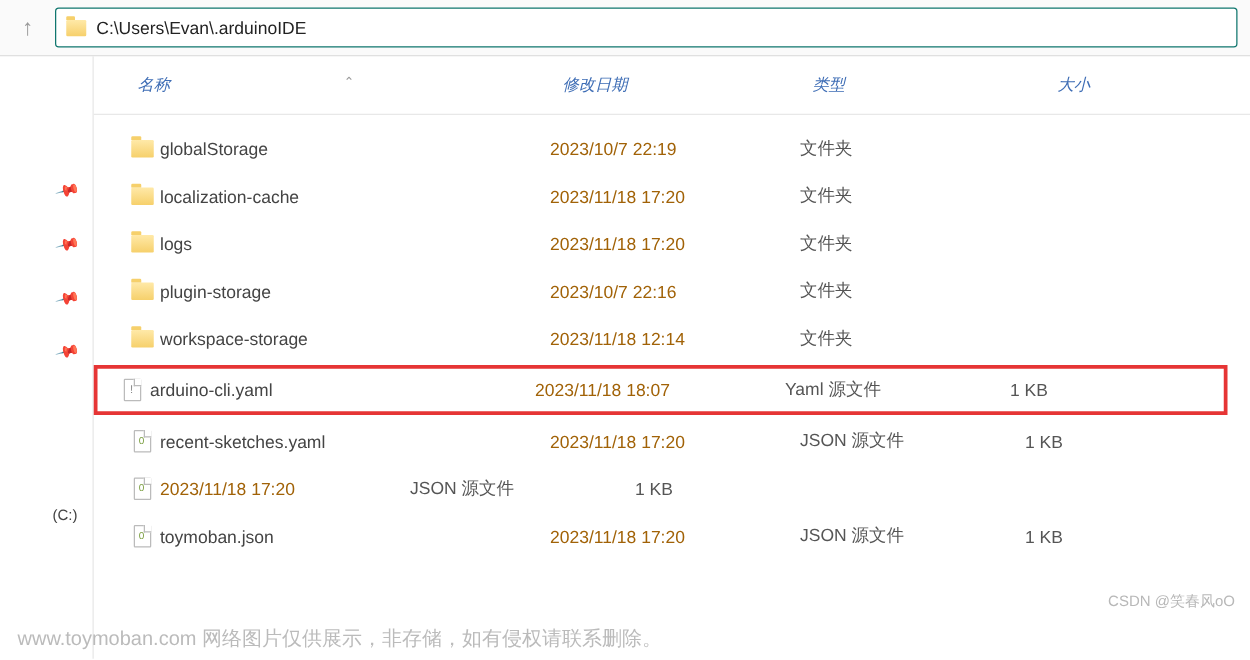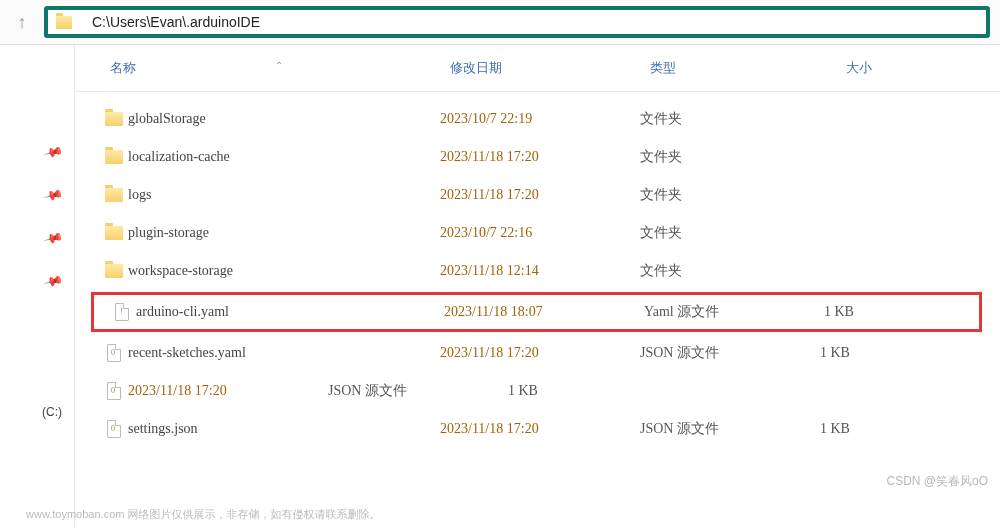--- a/index.html
+++ b/index.html
@@ -1,59 +1,59 @@
 <!DOCTYPE html>
 <html><head>
   <meta charset="utf-8">
   <style>
     * { margin: 0; padding: 0; box-sizing: border-box; }
     body { font-family: "Microsoft YaHei", "Segoe UI", sans-serif; font-size: 13px; color: #333; background: #fff; width: 1000px; height: 528px; overflow: hidden; position: relative; }
     
     .top-bar { display: flex; align-items: center; padding: 6px 10px; border-bottom: 1px solid #e0e0e0; gap: 10px; background: #fafafa; }
     .nav-arrow { color: #999; font-size: 18px; display: flex; align-items: center; justify-content: center; width: 24px; }
-    .address-bar { flex: 1; display: flex; align-items: center; background: #fff; border: 4px solid #0f766e; border-radius: 3px; padding: 4px 8px; gap: 20px; height: 32px; }
+    .address-bar { flex: 1; display: flex; align-items: center; background: #fff; border: 1px solid #0f766e; border-radius: 3px; padding: 4px 8px; gap: 8px; height: 32px; }
     .folder-icon-small { width: 16px; height: 13px; background: linear-gradient(#ffe9a8, #f6d06b); border-radius: 1px; position: relative; }
     .folder-icon-small::before { content: ''; position: absolute; top: -3px; left: 0; width: 7px; height: 3px; background: #f6d06b; border-radius: 1px 1px 0 0; }
     .path-text { flex: 1; font-size: 14px; color: #222; border: none; outline: none; }
     
     .main-area { display: flex; height: calc(100% - 46px); }
     
     .sidebar { width: 75px; border-right: 1px solid #e8e8e8; padding-top: 100px; display: flex; flex-direction: column; gap: 28px; align-items: flex-end; padding-right: 12px; }
     .pin-icon { color: #888; font-size: 13px; transform: rotate(30deg); }
     .drive-item { display: flex; align-items: center; gap: 4px; font-size: 12px; color: #444; }
     
     .content { flex: 1; padding: 0; }
     
-    .column-headers { display: flex; padding: 14px 0 14px 35px; border-bottom: 1px solid #e8e8e8; font-size: 13px; color: #3e6db5; }
+    .column-headers { display: flex; padding: 14px 0 14px 35px; border-bottom: 1px solid #e8e8e8; font-size: 13px; color: #3e6db5; font-style: italic; }
     .col-name { width: 340px; display: flex; align-items: center; gap: 6px; }
     .col-date { width: 200px; }
     .col-type { width: 180px; }
     .col-size { width: 80px; margin-left: 16px; }
     .header-sort-mark { position: absolute; left: 275px; top: 60px; color: #999; font-size: 10px; }
     
     .file-list { padding: 8px 0; }
-    .file-row { display: flex; align-items: center; padding: 10px 0 10px 25px; font-size: 14px; color: #444; font-family: Liberation Serif, serif; }
-    .file-row.highlighted { border: 3px solid #e63535; margin: 2px 18px 2px 16px; padding: 8px 0 8px 14px; }
+    .file-row { display: flex; align-items: center; padding: 10px 0 10px 25px; font-size: 14px; color: #444; }
+    .file-row.highlighted { border: 3px solid #e63535; margin: 2px 18px 2px 0; padding: 8px 0 8px 14px; }
     
     .icon-cell { width: 28px; display: flex; justify-content: center; }
     .name-cell { width: 312px; }
     .file-row.highlighted .name-cell { width: 308px; }
     .date-cell { width: 200px; color: #a16207; }
     .type-cell { width: 180px; color: #555; }
     .size-cell { width: 80px; text-align: left; color: #555; padding-right: 20px; }
     
     .folder-icon { width: 18px; height: 14px; background: linear-gradient(#ffe9a8, #f6d06b); border-radius: 1px; position: relative; }
     .folder-icon::before { content: ''; position: absolute; top: -3px; left: 0; width: 8px; height: 3px; background: #f6d06b; border-radius: 1px 1px 0 0; }
     
     .file-icon { width: 14px; height: 18px; border: 1px solid #bbb; background: #fff; position: relative; border-radius: 1px; }
     .file-icon::before { content: ''; position: absolute; top: -1px; right: -1px; width: 5px; height: 5px; background: #fff; border-left: 1px solid #bbb; border-bottom: 1px solid #bbb; }
     .yaml-icon::after { content: '!'; position: absolute; left: 4px; top: 2px; font-size: 9px; color: #888; }
     .json-icon::after { content: '0'; position: absolute; left: 3px; top: 3px; font-size: 8px; color: #7a9e3f; }
     
-    .footer-note { position: absolute; bottom: 6px; left: 26px; font-size: 11px; color: #bbb; }
+    .footer-note { position: absolute; bottom: 6px; left: 14px; font-size: 16px; color: #bbb; }
     .watermark { position: absolute; bottom: 38px; right: 12px; font-size: 12px; color: #b8b8b8; }
   </style>
 </head>
 <body>
 
 <div class="top-bar">
   <div class="nav-arrow">↑</div>
   <div class="address-bar">
     <div class="folder-icon-small"></div>
     <input class="path-text" value="C:\Users\Evan\.arduinoIDE" style="">
@@ -152,21 +152,21 @@
             <div class="file-icon json-icon"></div>
           </div>
           <div class="date-cell">2023/11/18 17:20</div>
           <div class="type-cell">JSON 源文件</div>
           <div class="size-cell">1 KB</div>
         </div>
         <div class="file-row">
           <div class="icon-cell">
             <div class="file-icon json-icon"></div>
           </div>
-          <div class="name-cell">settings.json</div>
+          <div class="name-cell">toymoban.json</div>
           <div class="date-cell">2023/11/18 17:20</div>
           <div class="type-cell">JSON 源文件</div>
           <div class="size-cell">1 KB</div>
         </div>
       </div>
   </div>
 </div>
 
 <div class="watermark">CSDN @笑春风oO</div>
 <div class="footer-note">www.toymoban.com 网络图片仅供展示，非存储，如有侵权请联系删除。</div>

